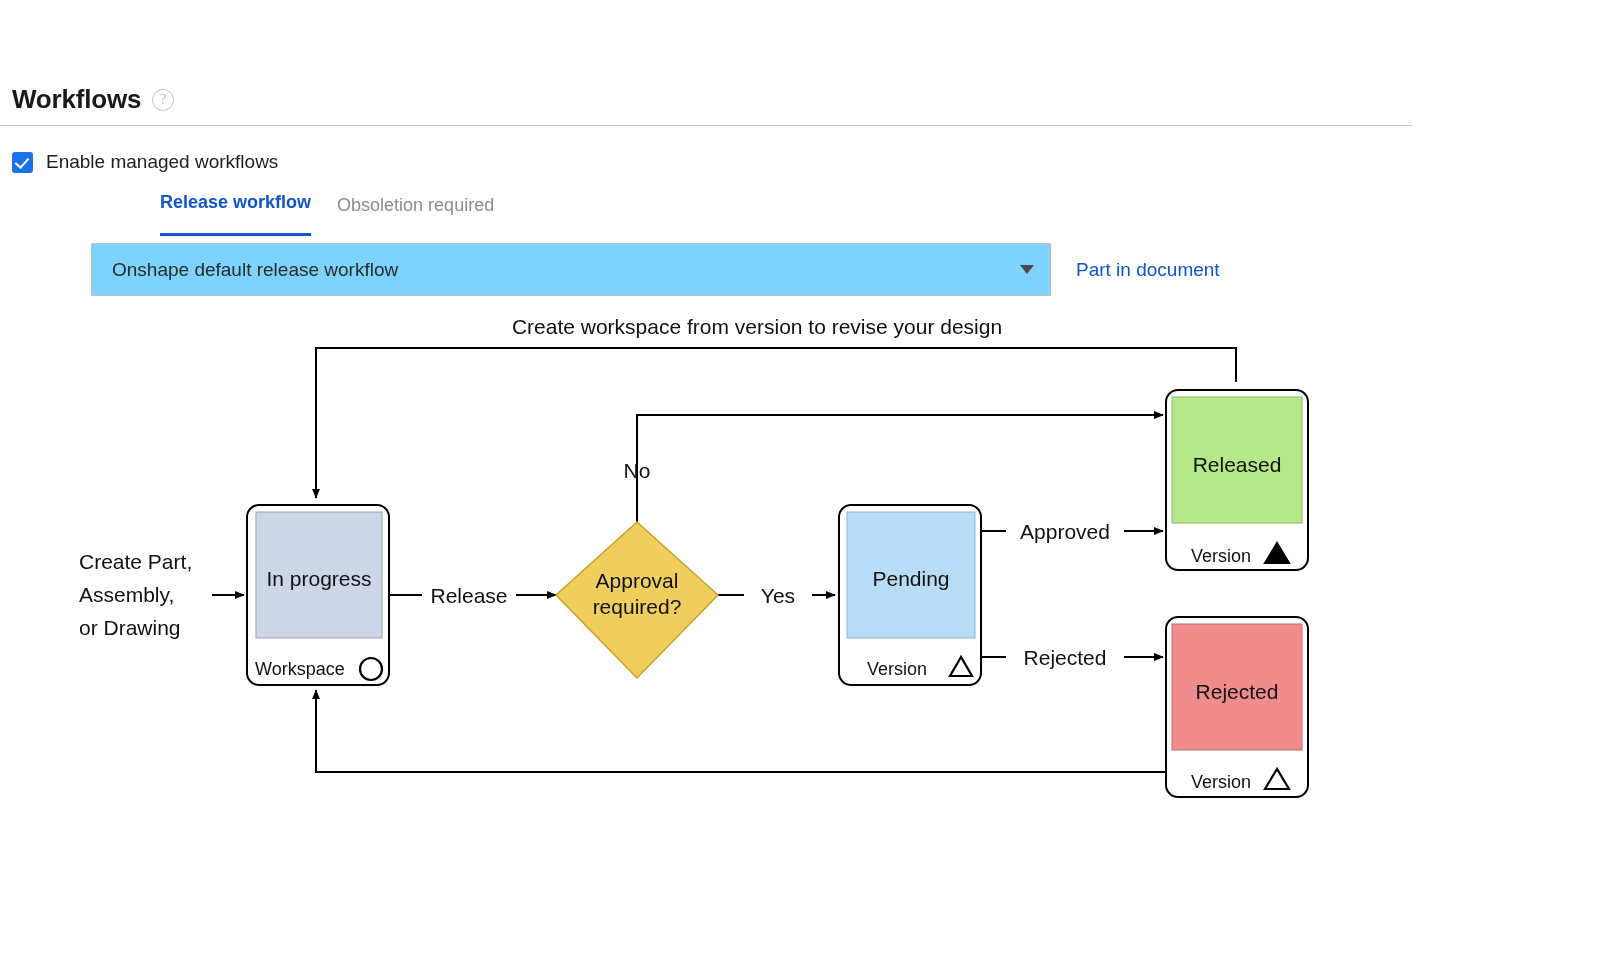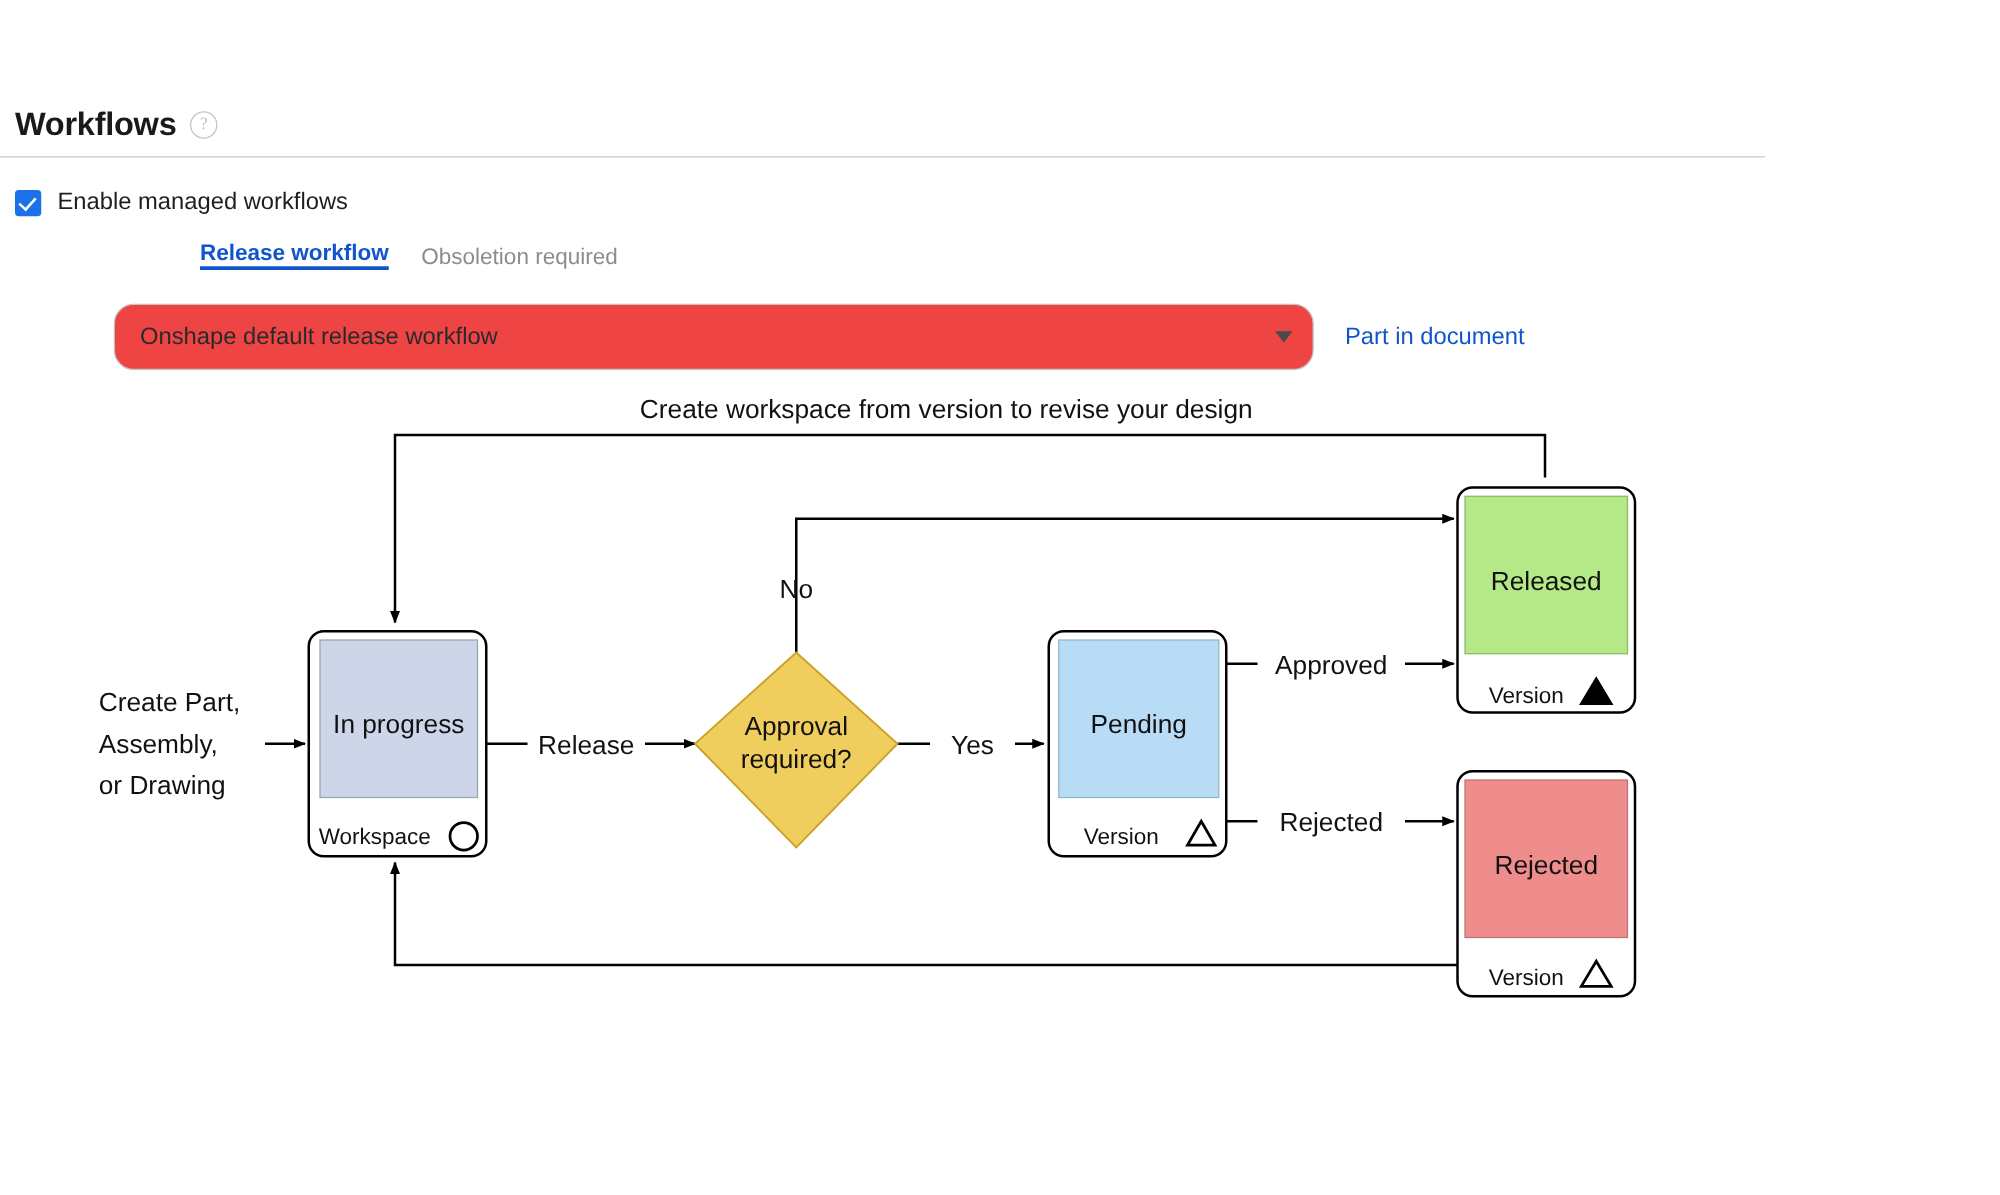--- a/index.html
+++ b/index.html
@@ -49,36 +49,36 @@
     transform: rotate(42deg);
   }
   .cb-label { font-size: 19px; margin-left: 13px; color: #1e1e1e; }
 
   
   .tabs {
     position: absolute; left: 160px; top: 192px;
     display: flex; align-items: flex-end; gap: 26px;
   }
   .tab {
-    font-size: 18px; padding-bottom: 0; cursor: pointer;
+    font-size: 18px; padding-bottom: 20px; cursor: pointer;
     color: #8c8c8c; font-weight: normal; white-space: nowrap;
   }
   .tab.active {
     color: #1155cc; font-weight: bold;
     border-bottom: 3px solid #1155cc;
   }
 
   
   .select-row {
     position: absolute; left: 91px; top: 243px;
     display: flex; align-items: center;
   }
   .select {
     width: 960px; height: 53px;
-    border: 1px solid #c2c2c2; border-radius: 16px; background: #ef4444;
+    border: 1px solid #c2c2c2; border-radius: 1px; background: #7dd3fc;
     display: flex; align-items: center; justify-content: space-between;
     padding: 0 16px 0 20px; cursor: pointer;
   }
   .select-value { font-size: 19px; color: #2a2a2a; }
   .select-caret {
     width: 0; height: 0;
     border-left: 7px solid transparent; border-right: 7px solid transparent;
     border-top: 9px solid #4a4a4a;
   }
   .view-link {

